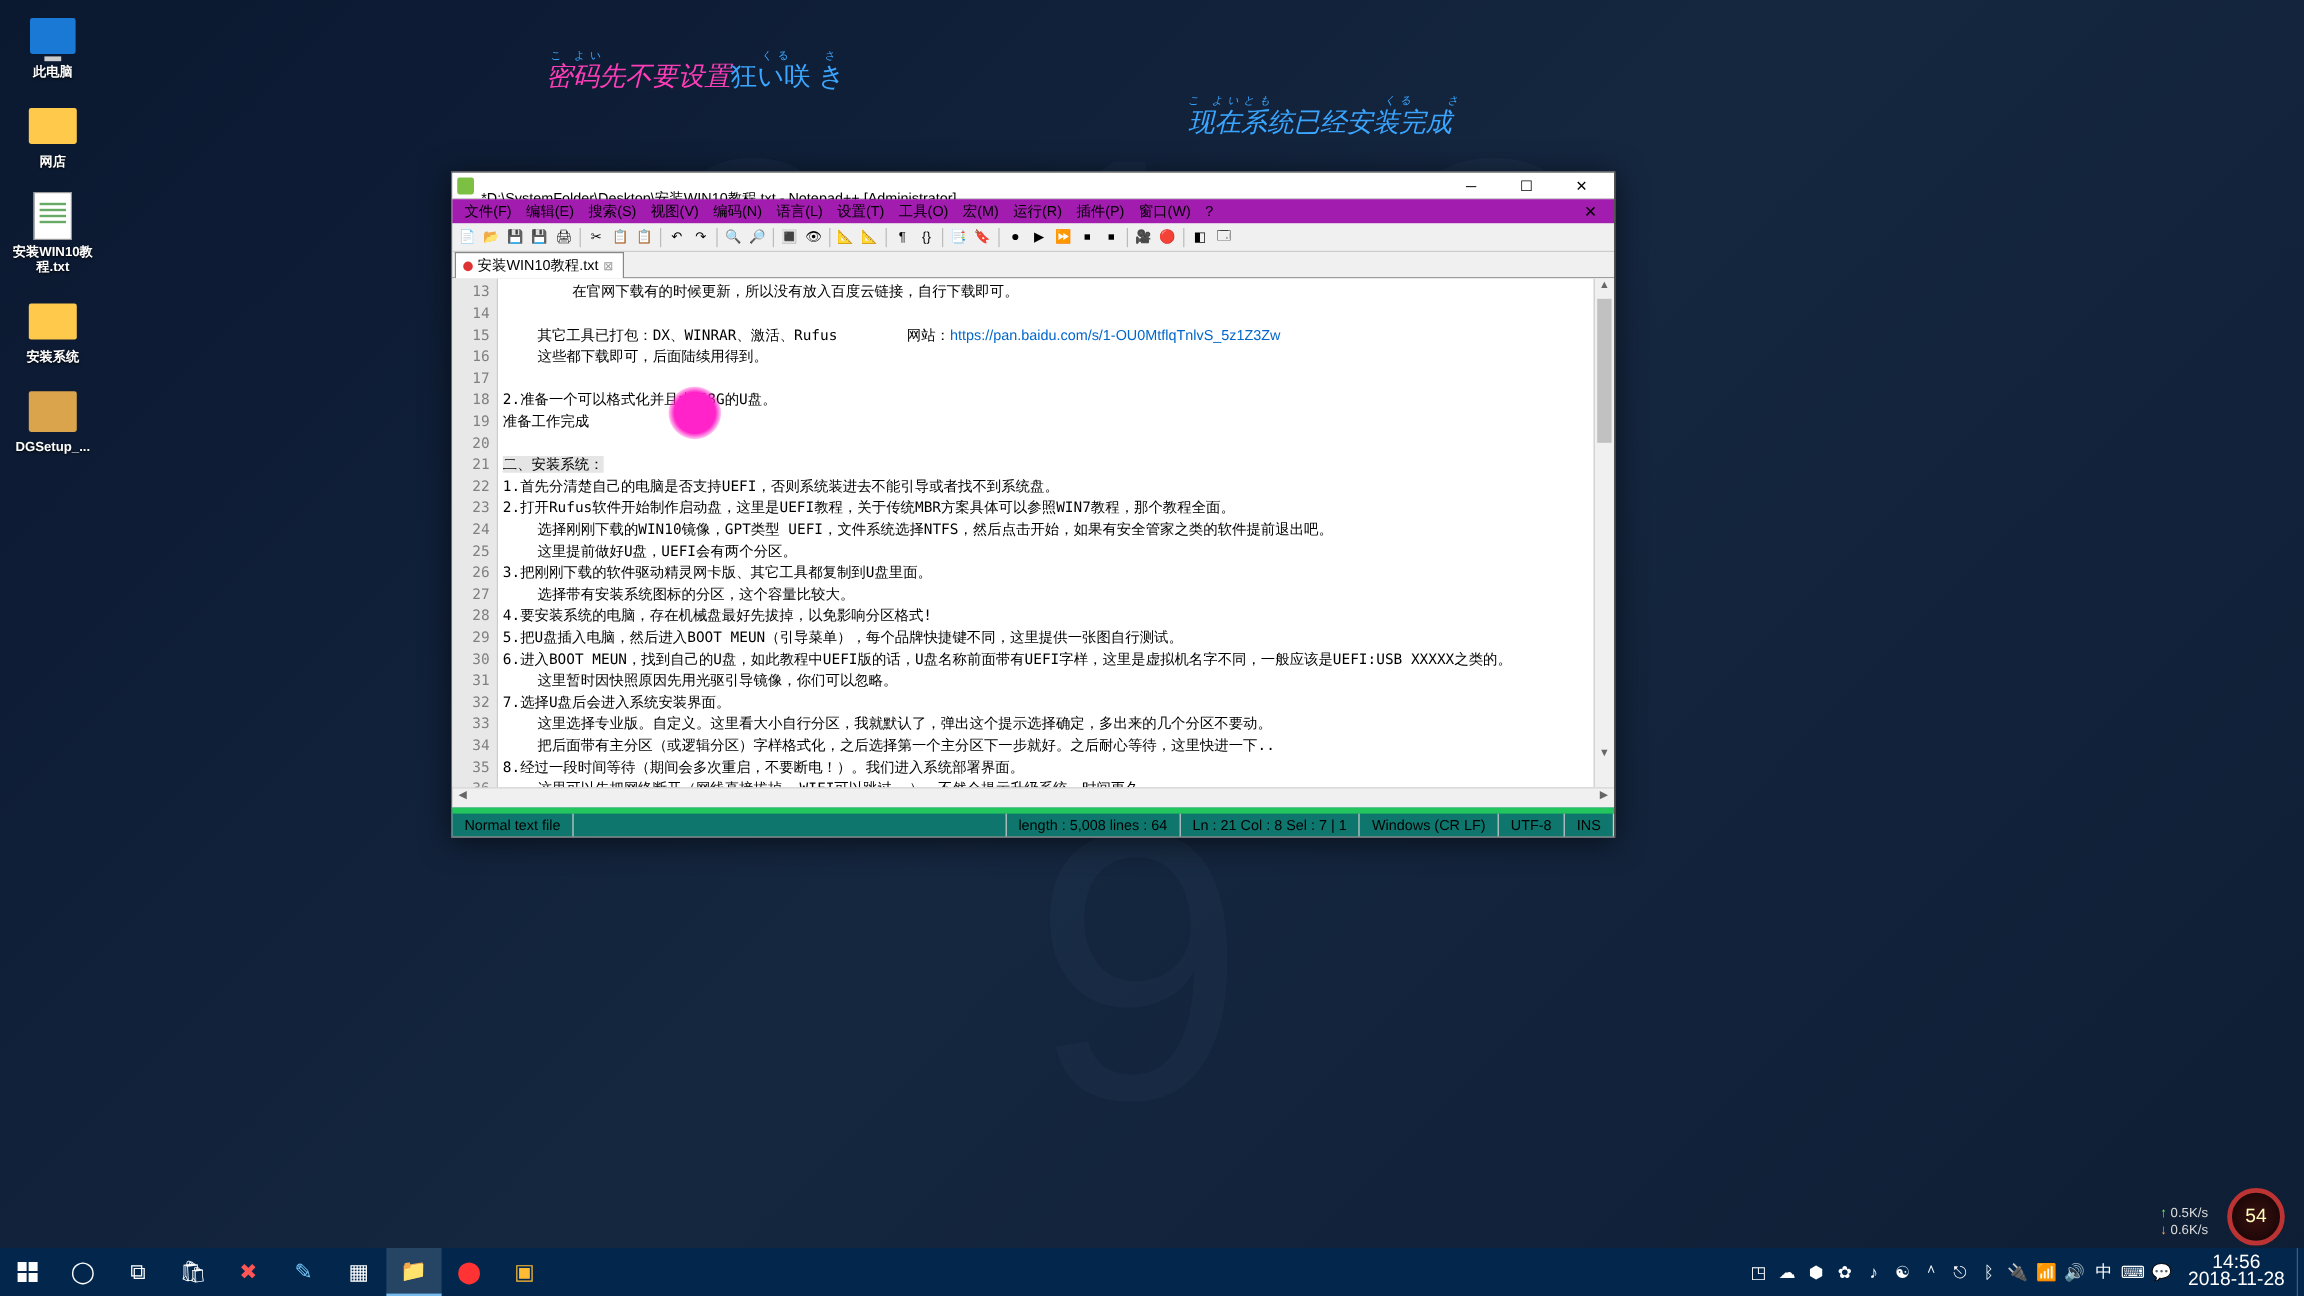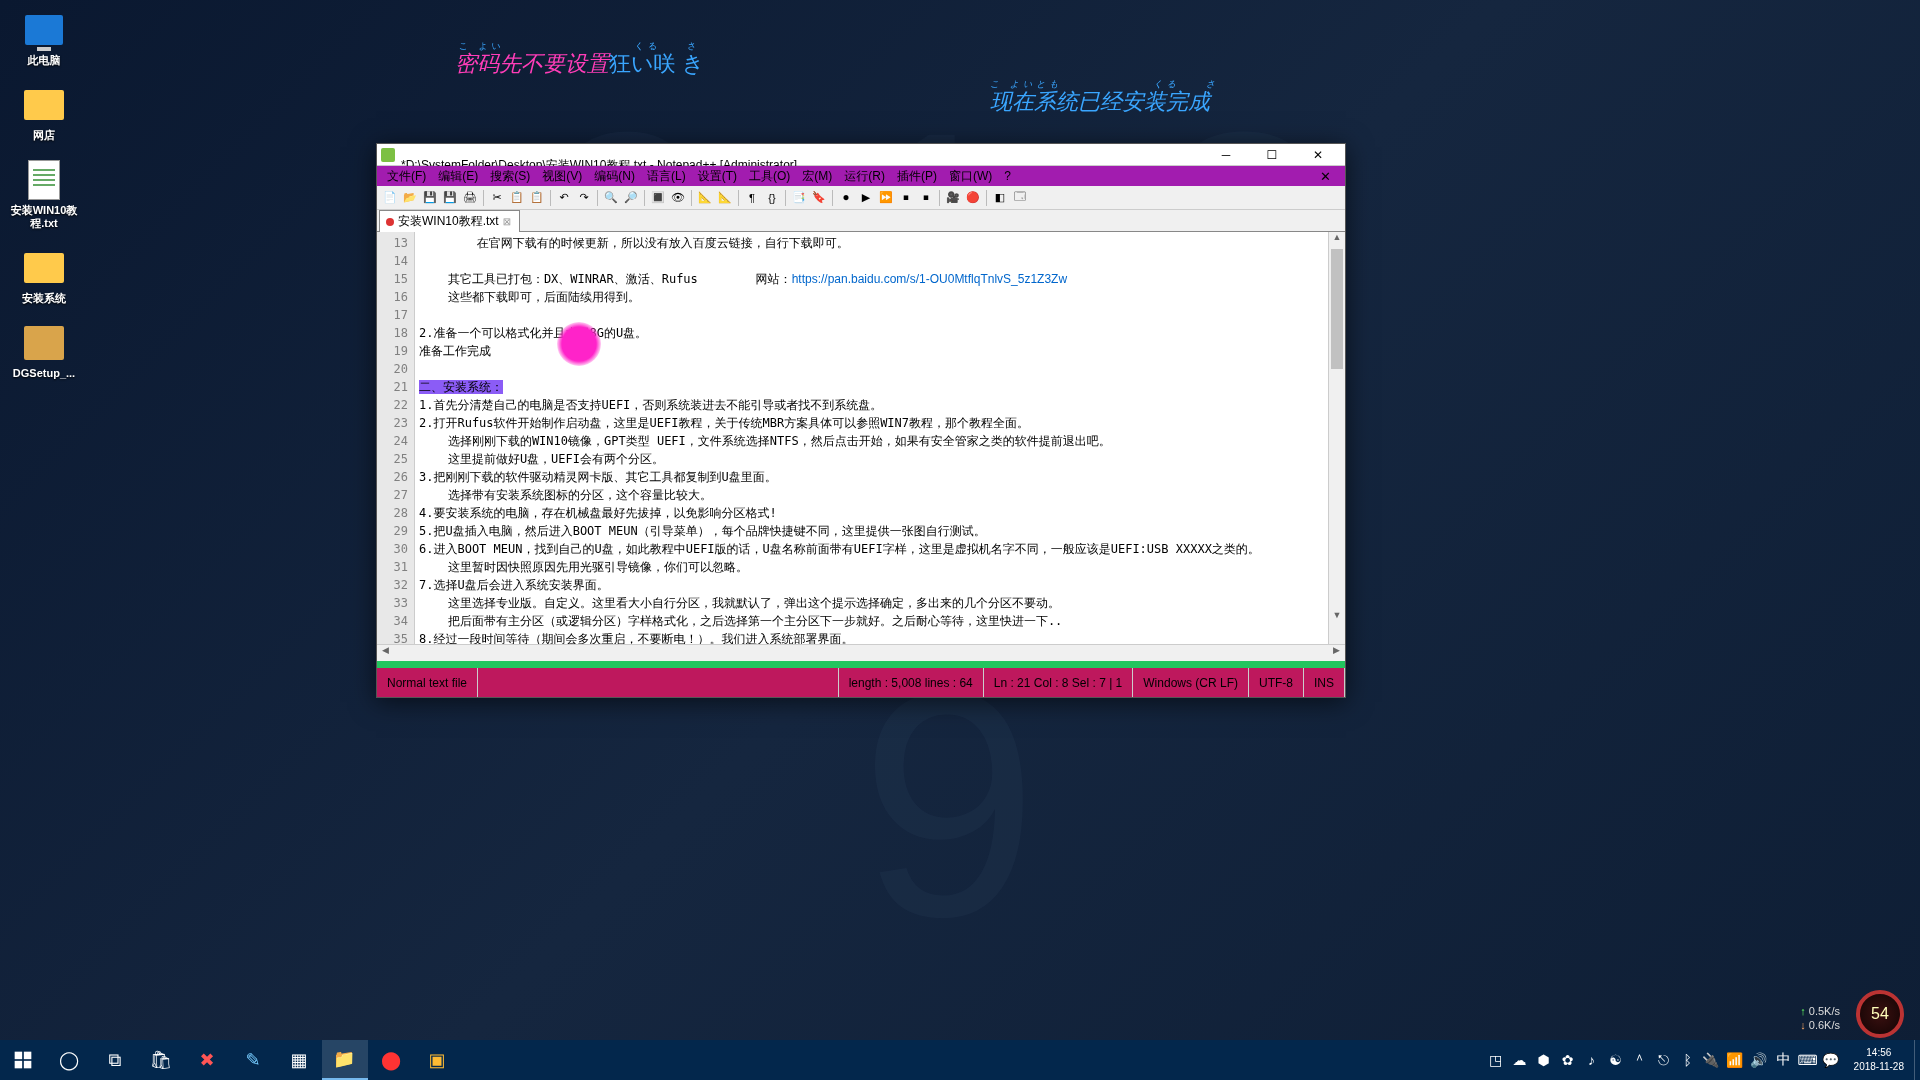--- a/index.html
+++ b/index.html
@@ -40,51 +40,51 @@
 .npp-tool { height:24px; background:#f0f0f0; border-bottom:1px solid #ccc; display:flex; align-items:center; padding:0 4px; gap:2px;}
 .tb { width:18px; height:18px; border:1px solid transparent; cursor:pointer; display:flex; align-items:center; justify-content:center; font-size:11px; border-radius:2px;}
 .tsep{width:1px; height:16px; background:#bbb; margin:0 2px;}
 .npp-tabs { height:22px; background:#f0f0f0; display:flex; align-items:flex-end; padding-left:2px; border-bottom:1px solid #888;}
 .tab { background:#fff; border:1px solid #888; border-bottom:none; padding:2px 8px 2px 6px; font-size:12px; display:flex; align-items:center; gap:4px; position:relative; top:1px;}
 .tab .dot{width:8px;height:8px;border-radius:50%;background:#d33;}
 .tab .x{color:#999; cursor:pointer; font-size:10px;}
 .npp-body { flex:1; display:flex; background:#fff; overflow:hidden; position:relative;}
 .gutter { width:38px; background:#e8e8e8; color:#808080; font:12px/18px Consolas,monospace; text-align:right; padding:2px 6px 2px 2px; border-right:1px solid #ccc;}
 .editor { flex:1; font:12px/18px Consolas,"Microsoft YaHei",monospace; color:#000; padding:2px 4px; white-space:pre; overflow:hidden;}
-.editor .hl { background:#8b5cf6; }
+.editor .hl { background:#e5e5e5; }
 .editor .url { color:#0066cc; }
 .vscroll{width:17px;background:#f0f0f0;border-left:1px solid #ccc;position:relative;}
 .vscroll .tr{position:absolute;top:0;left:0;right:0;height:17px;text-align:center;font-size:9px;color:#666;}
 .vscroll .tb2{position:absolute;bottom:17px;left:0;right:0;height:17px;text-align:center;font-size:9px;color:#666;}
 .vscroll .thumb{position:absolute;top:17px;left:2px;right:2px;height:120px;background:#c1c1c1;}
 .hscroll{height:17px;background:#f0f0f0;border-top:1px solid #ccc;display:flex;}
 .hscroll .lar,.hscroll .rar{width:17px;text-align:center;font-size:9px;color:#666;}
 .hscroll .track{flex:1;position:relative;}
-.npp-status{height:36px;background:#be185d;border-top:7px solid #22c55e;display:flex;align-items:center;font-size:12px;color:#000;}
+.npp-status{height:24px;background:#0f766e;border-top:5px solid #22c55e;display:flex;align-items:center;font-size:12px;color:#000;}
 .npp-status .cell{padding:0 10px;border-right:1px solid #ccc;height:100%;display:flex;align-items:center;}
 .npp-status .grow{flex:1;}
 
 
 .spot{position:absolute;width:44px;height:44px;border-radius:50%;background:radial-gradient(circle,#ff23c9 0%,#ff23c9 55%,rgba(255,35,201,0) 75%);pointer-events:none;z-index:50;}
 
 
 .netspeed{position:absolute;right:80px;bottom:48px;color:#ddd;font-size:11px;text-align:right;line-height:14px;}
 .netspeed .up::before{content:"↑ ";color:#6f6;}
 .netspeed .dn::before{content:"↓ ";color:#fa6;}
 .dial{position:absolute;right:16px;bottom:42px;width:48px;height:48px;border-radius:50%;background:radial-gradient(circle,#3a1010,#120404);border:4px solid #b33;display:flex;align-items:center;justify-content:center;color:#ffb; font-size:16px;}
 
 
 .taskbar{position:absolute;left:0;right:0;bottom:0;height:40px;background:#03274c;display:flex;align-items:center;color:#fff;}
 .tleft{display:flex;align-items:center;height:100%;}
 .tbtn{width:46px;height:40px;display:flex;align-items:center;justify-content:center;cursor:pointer;font-size:18px;}
 .tbtn svg{width:20px;height:20px;fill:#fff;}
 .tbtn.active{background:rgba(255,255,255,.14); border-bottom:2px solid #76b9ed;}
 .tray{margin-left:auto;display:flex;align-items:center;height:100%;}
 .tic{width:24px;height:40px;display:flex;align-items:center;justify-content:center;font-size:14px;cursor:pointer;}
-.clock{padding:0 10px;text-align:center;font-size:10px;line-height:14px;cursor:pointer;}
+.clock{padding:0 10px;text-align:center;font-size:16px;line-height:14px;cursor:pointer;}
 .showdt{width:6px;height:40px;border-left:1px solid rgba(255,255,255,.25);cursor:pointer;}
 </style>
 </head>
 <body>
 
 <div class="bg-digits">
     <span>0</span>
     <span>1</span>
     <span>2</span>
     <span>9</span>

